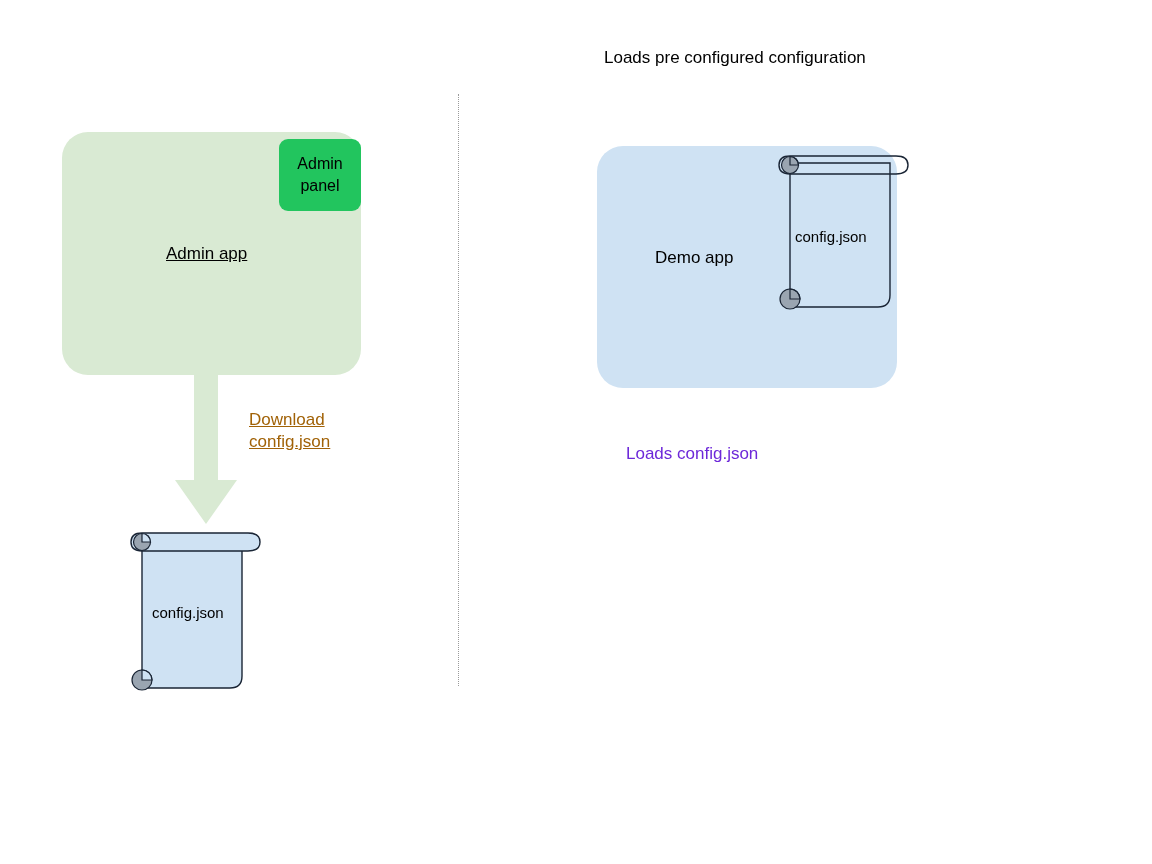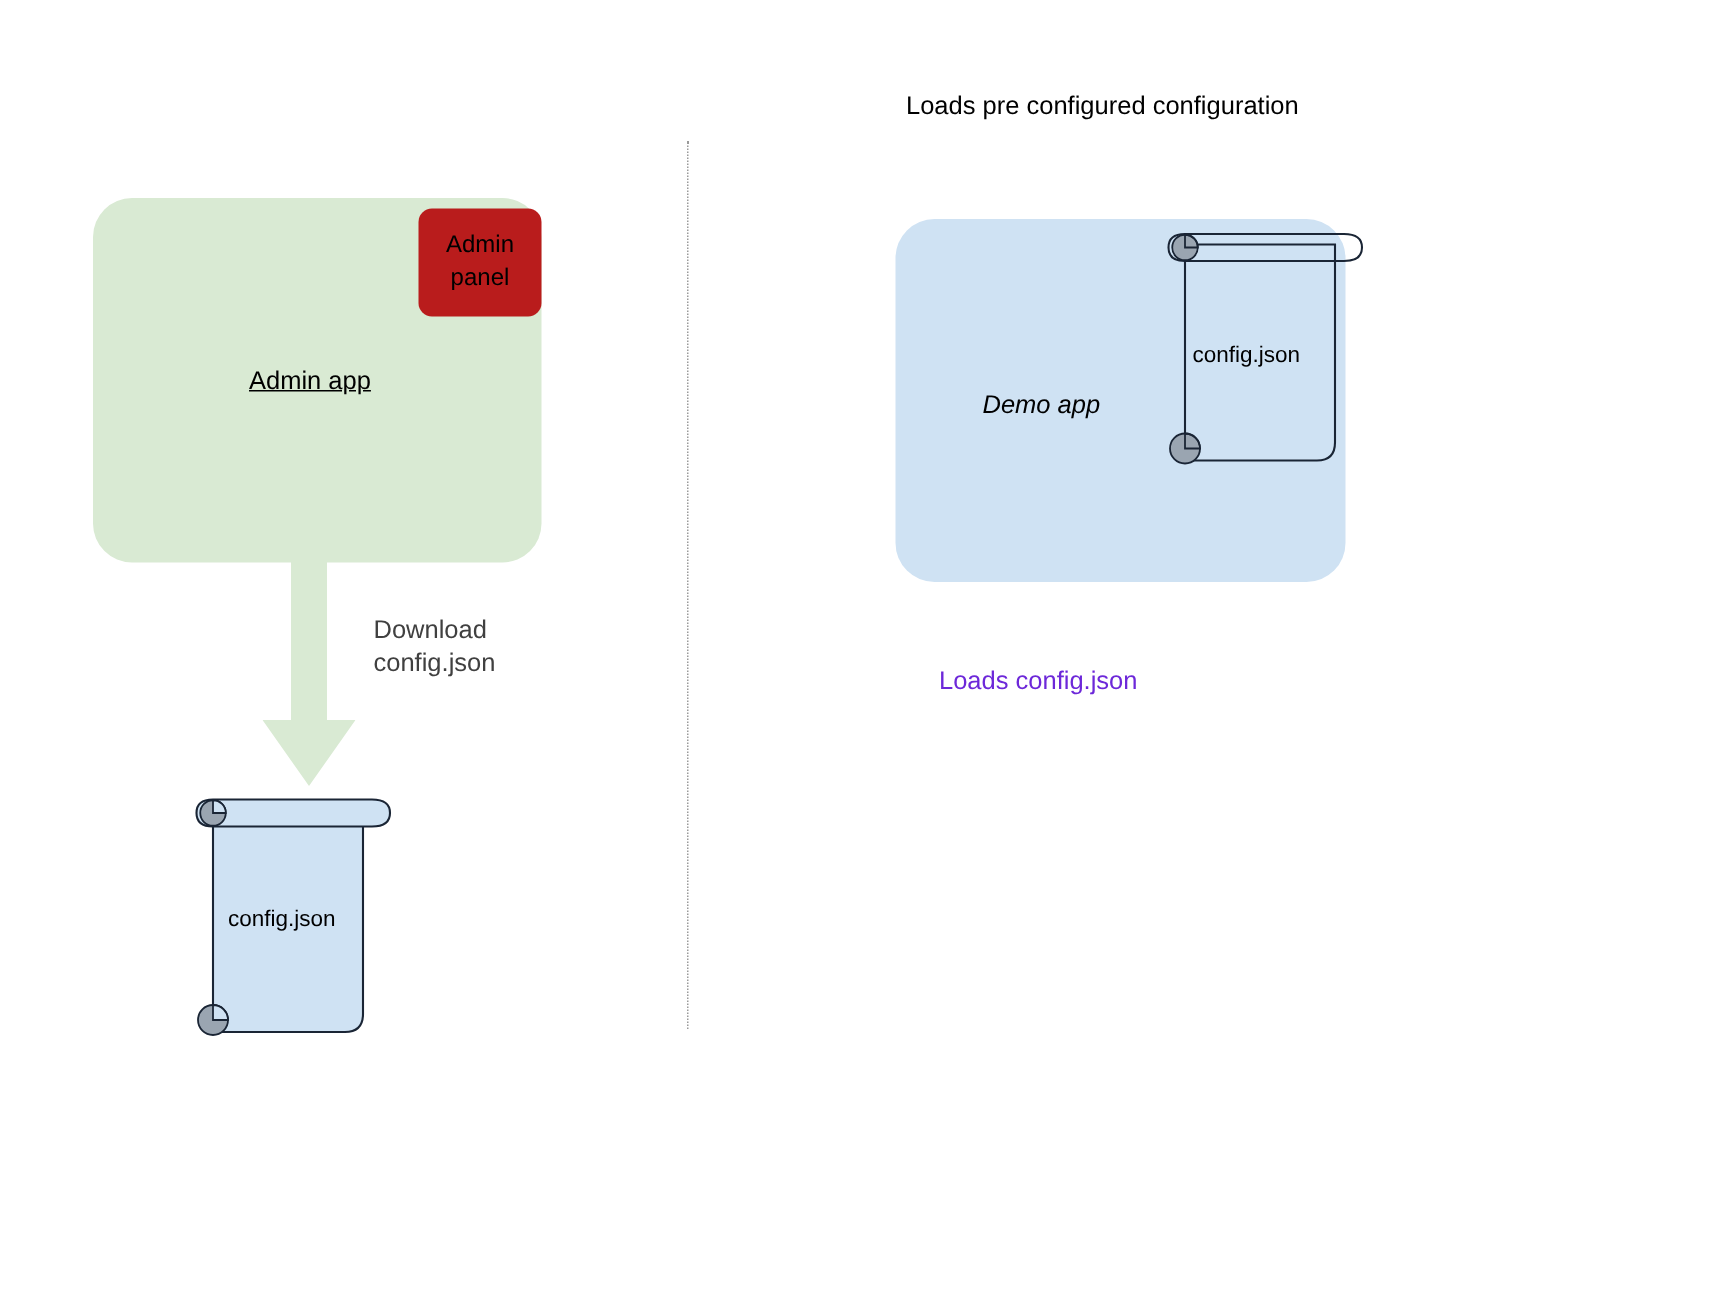--- a/index.html
+++ b/index.html
@@ -27,21 +27,21 @@
 
   
   .panel-title {
     position: absolute;
     font-size: 17px;
     line-height: 20px;
     color: #000;
     white-space: nowrap;
   }
   #title-left  { left: 76px;  top: 48px; }
-  #title-right { left: 604px; top: 48px; margin-top: 13px; }
+  #title-right { left: 604px; top: 48px; }
 
   
   .divider {
     position: absolute;
     left: 458px;
     top: 94px;
     width: 0;
     height: 592px;
     border-left: 1px dotted #9a9a9a;
   }
@@ -67,30 +67,30 @@
     background: #cfe2f3;
   }
   .app-label {
     position: absolute;
     font-size: 17px;
     line-height: 20px;
     color: #000;
     white-space: nowrap;
   }
   #admin-app-label { left: 166px; top: 244px; text-decoration: underline; }
-  #demo-app-label  { left: 655px; top: 260px; font-style: italic; }
+  #demo-app-label  { left: 655px; top: 248px; }
 
   
   #admin-panel {
     position: absolute;
     left: 279px;
     top: 139px;
     width: 82px;
     height: 72px;
-    background: #b91c1c;
+    background: #22c55e;
     border-radius: 9px;
     display: flex;
     align-items: center;
     justify-content: center;
   }
   #admin-panel .chip-text {
     font-size: 16px;
     line-height: 22px;
     text-align: center;
     color: #000;
@@ -103,22 +103,23 @@
     top: 372px;
     width: 62px;
     height: 152px;
   }
   .arrow-note {
     position: absolute;
     left: 249px;
     top: 409px;
     font-size: 17px;
     line-height: 22px;
-    color: #404040;
+    color: #a16207;
     white-space: pre-line;
+    text-decoration: underline;
   }
 
   
   .scroll {
     position: absolute;
   }
   #scroll-left {
     left: 120px;
     top: 528px;
     width: 146px;

